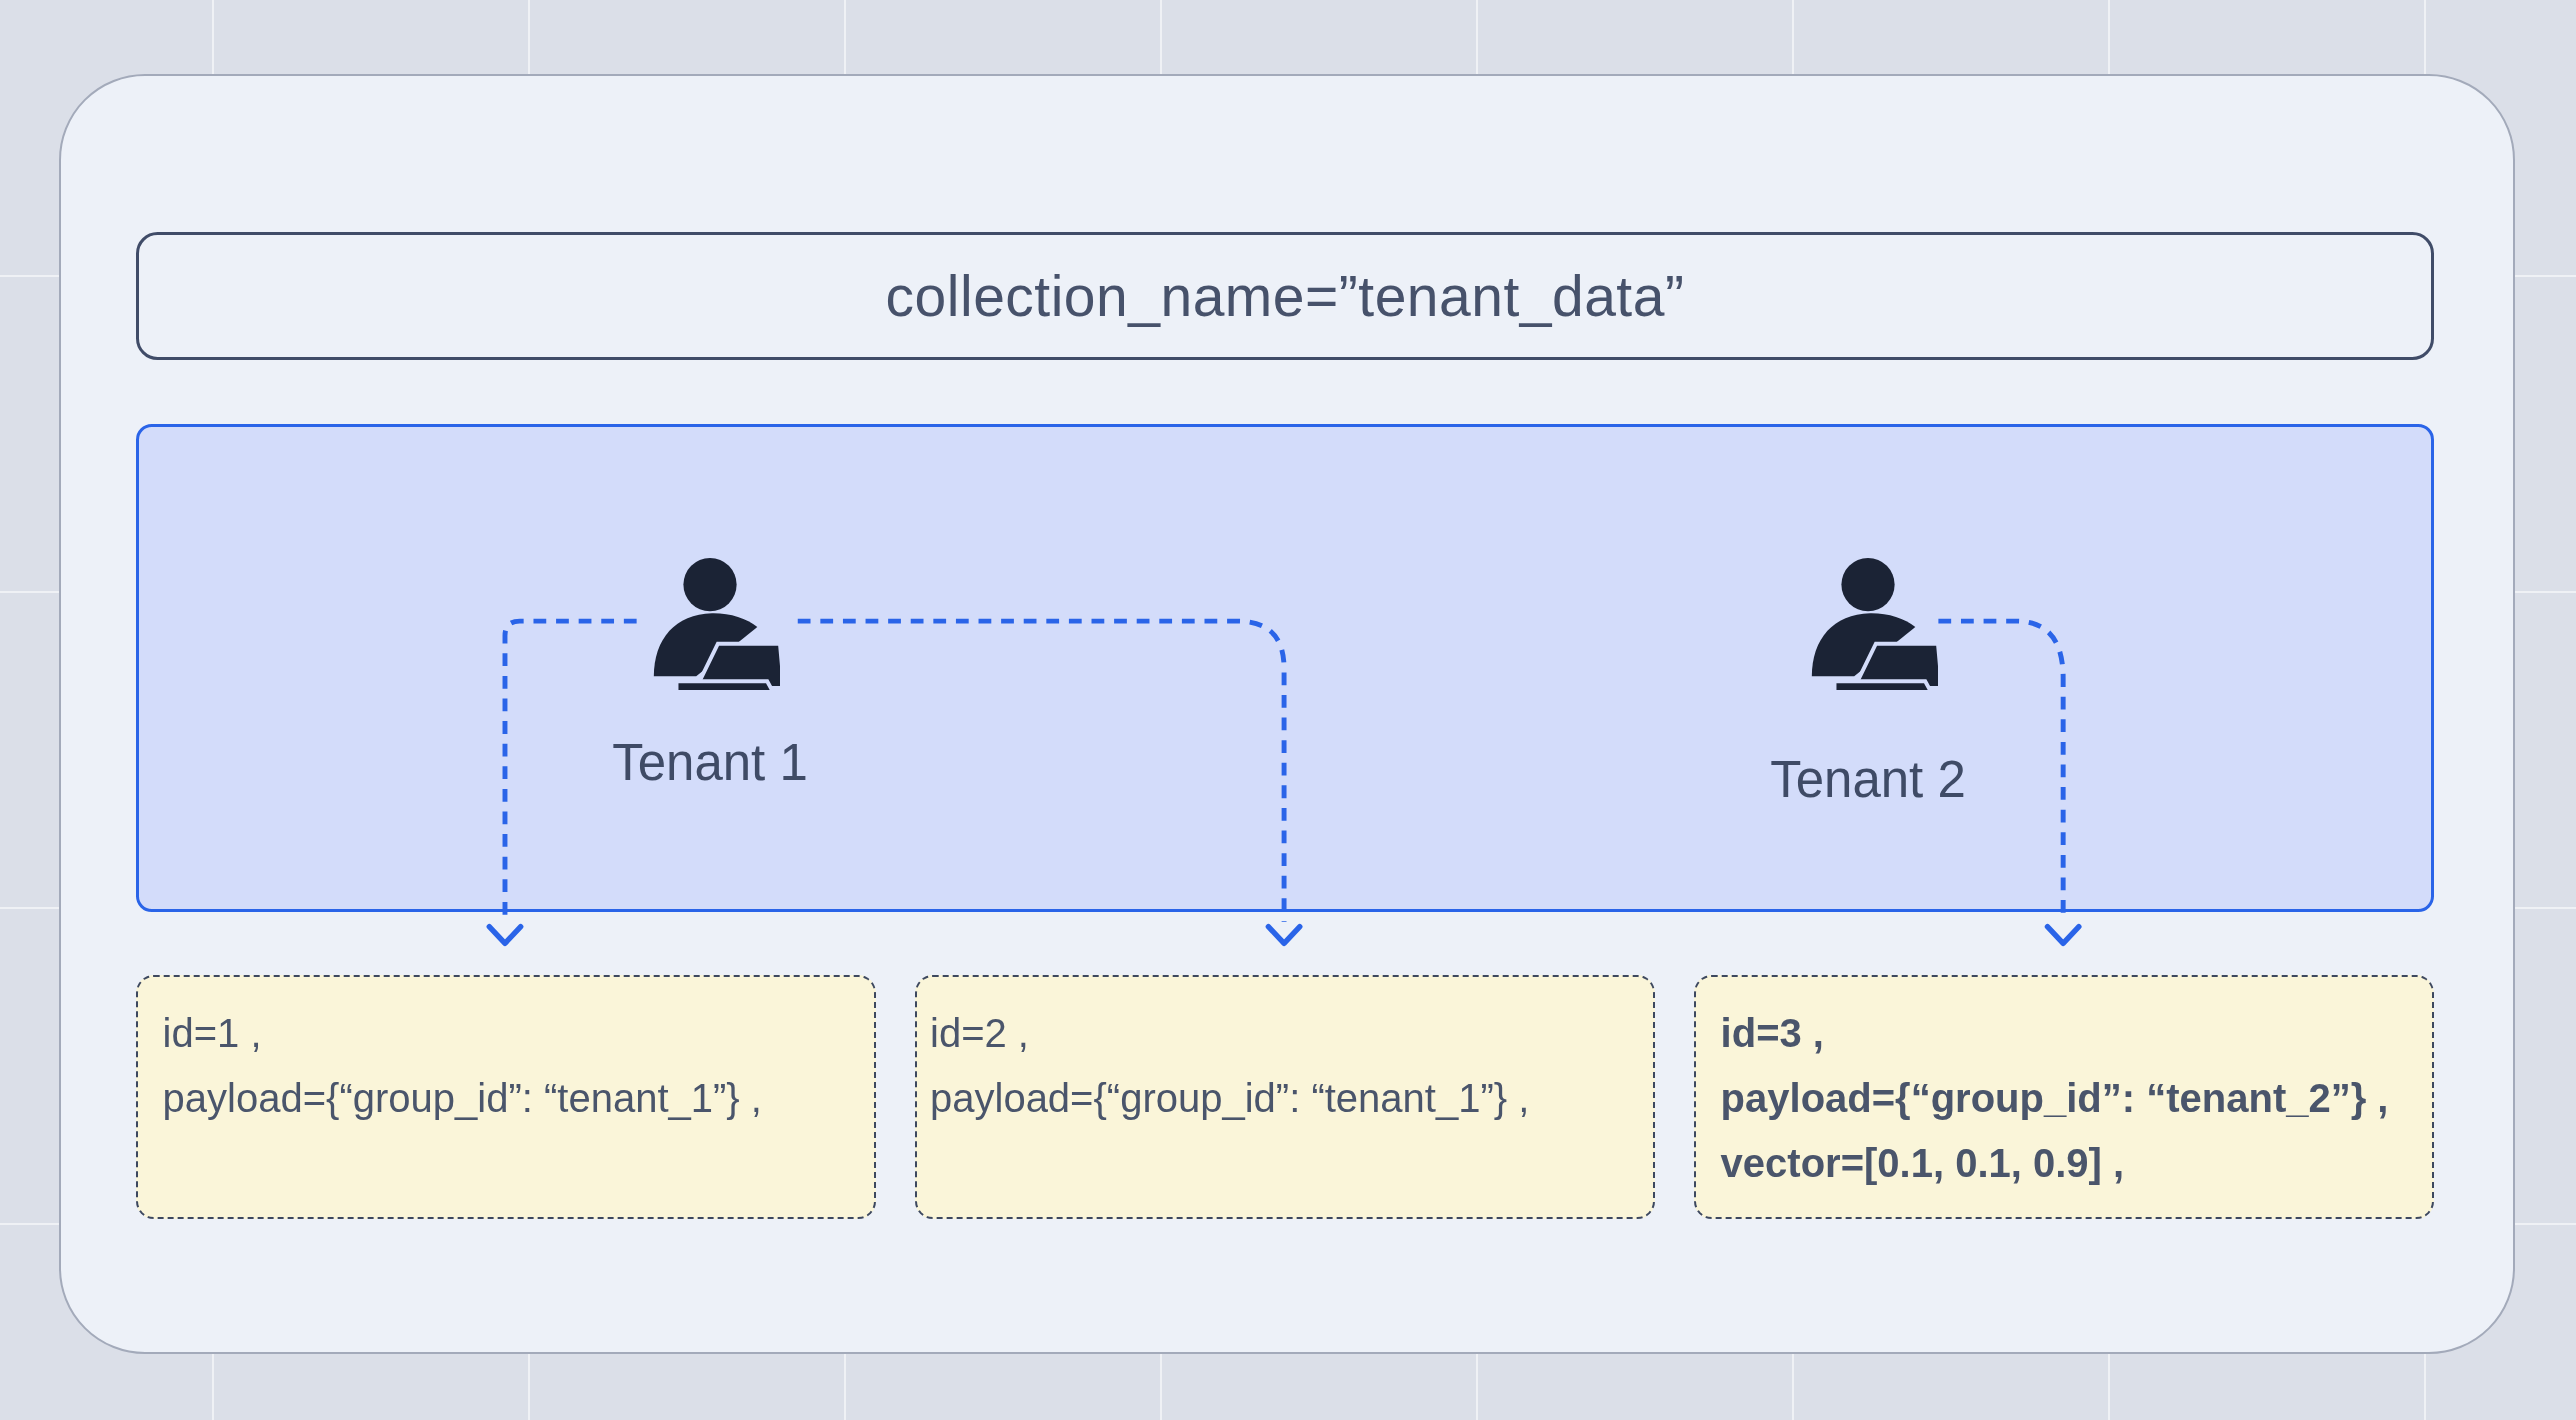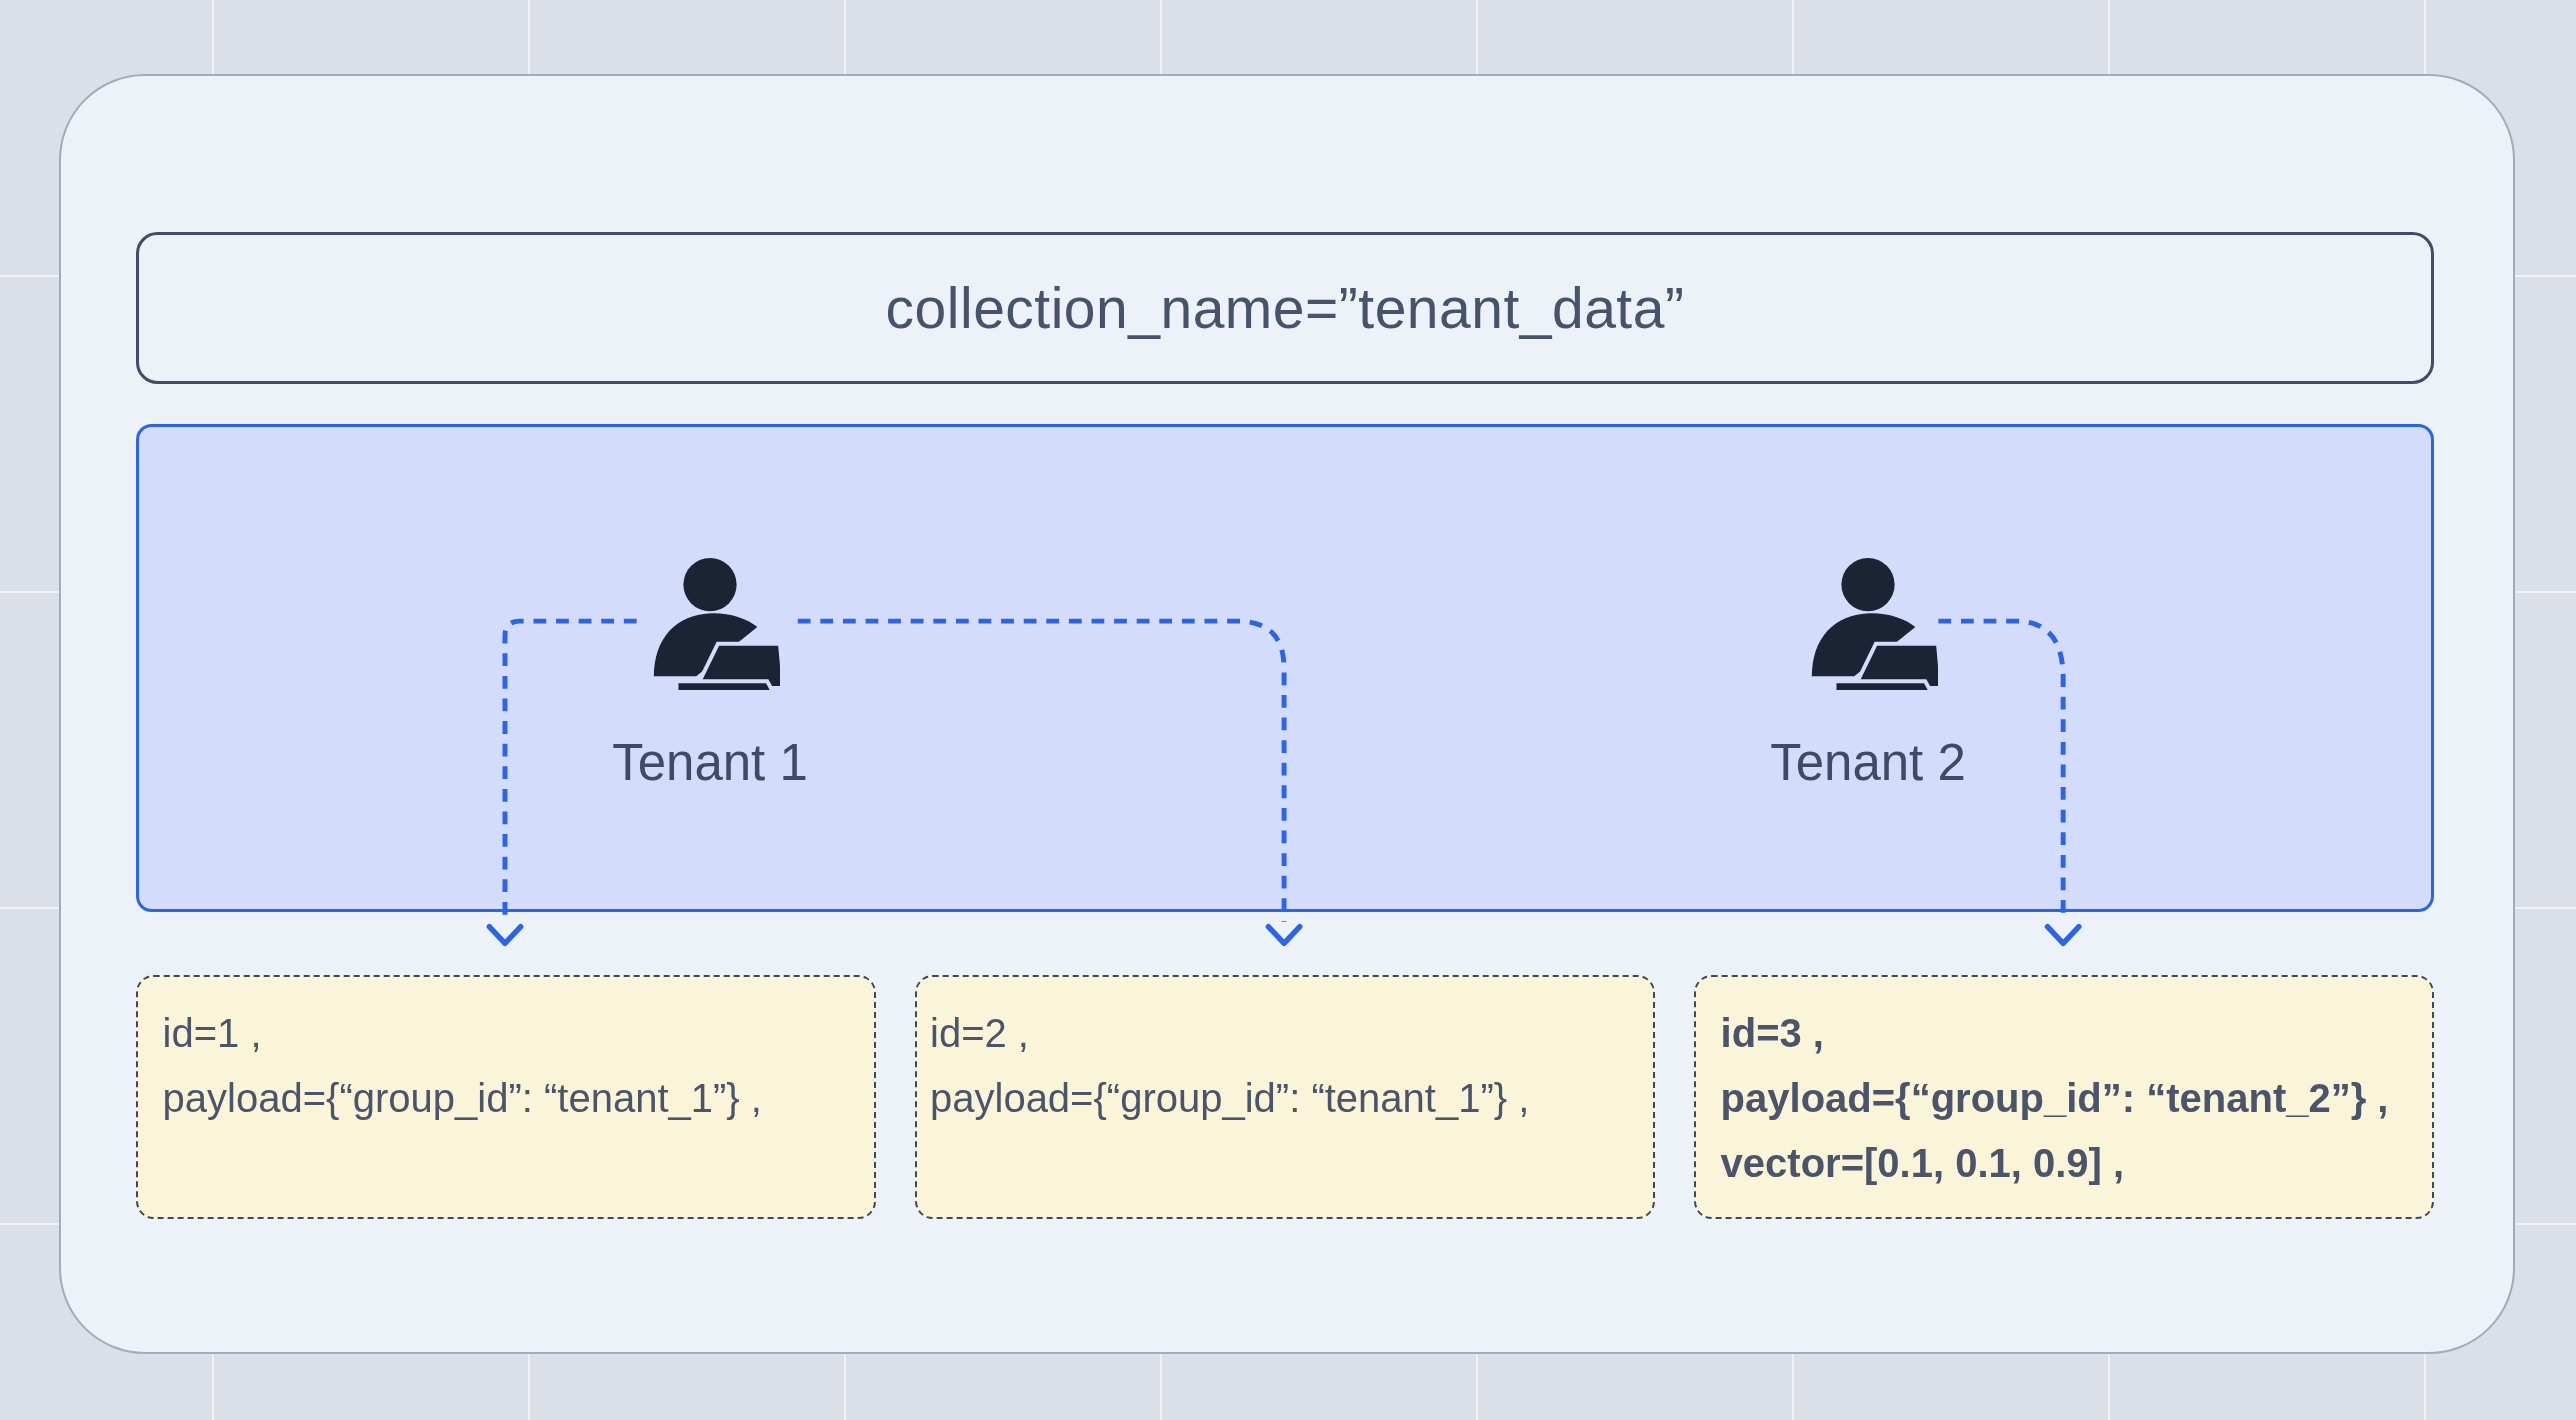--- a/index.html
+++ b/index.html
@@ -32,21 +32,21 @@
     background-size:316px 316px;
     background-position:212px 277px;
   }
   .card{
     position:absolute;left:59px;top:74px;width:2456px;height:1280px;
     background:var(--card-bg);
     border:2px solid var(--card-border);
     border-radius:86px;
   }
   .collection-box{
-    position:absolute;left:136px;top:232px;width:2298px;height:152px;
+    position:absolute;left:136px;top:232px;width:2298px;height:128px;
     border:3.9px solid var(--outline-dark);
     border-radius:21.6px;
     display:flex;align-items:center;justify-content:center;
   }
   .collection-box span{
     font-size:57px;color:var(--title-text);letter-spacing:0.5px;
   }
   .tenant-panel{
     position:absolute;left:136px;top:424px;width:2298px;height:488px;
     background:var(--panel-bg);
@@ -54,21 +54,21 @@
     border-radius:15.7px;
   }
   .tenant-icon{position:absolute;width:138px;height:138px;}
   .tenant-icon.t1{left:642px;top:556px;}
   .tenant-icon.t2{left:1800px;top:556px;}
   .tenant-label{
     position:absolute;top:733px;width:314px;text-align:center;
     font-size:51px;color:var(--tenant-text);
   }
   .tenant-label.t1{left:553px;}
-  .tenant-label.t2{left:1711px;}
+  .tenant-label.t2{left:1711px;margin-top:17px;}
   svg.arrows{position:absolute;left:0;top:0;width:2576px;height:1421px;pointer-events:none;}
   .dash-path{fill:none;stroke:var(--accent-blue);stroke-width:5px;stroke-dasharray:13 10;}
   .arrow-head{fill:none;stroke:var(--accent-blue);stroke-width:5.5px;stroke-linecap:round;stroke-linejoin:round;}
   .point-box{
     position:absolute;top:951px;width:740px;height:244px;
     background:var(--point-bg);
     border:2.9px dashed var(--point-border);
     border-radius:17.7px;
     padding:23.6px 24.6px;
     font-size:40px;line-height:65px;color:var(--point-text);

